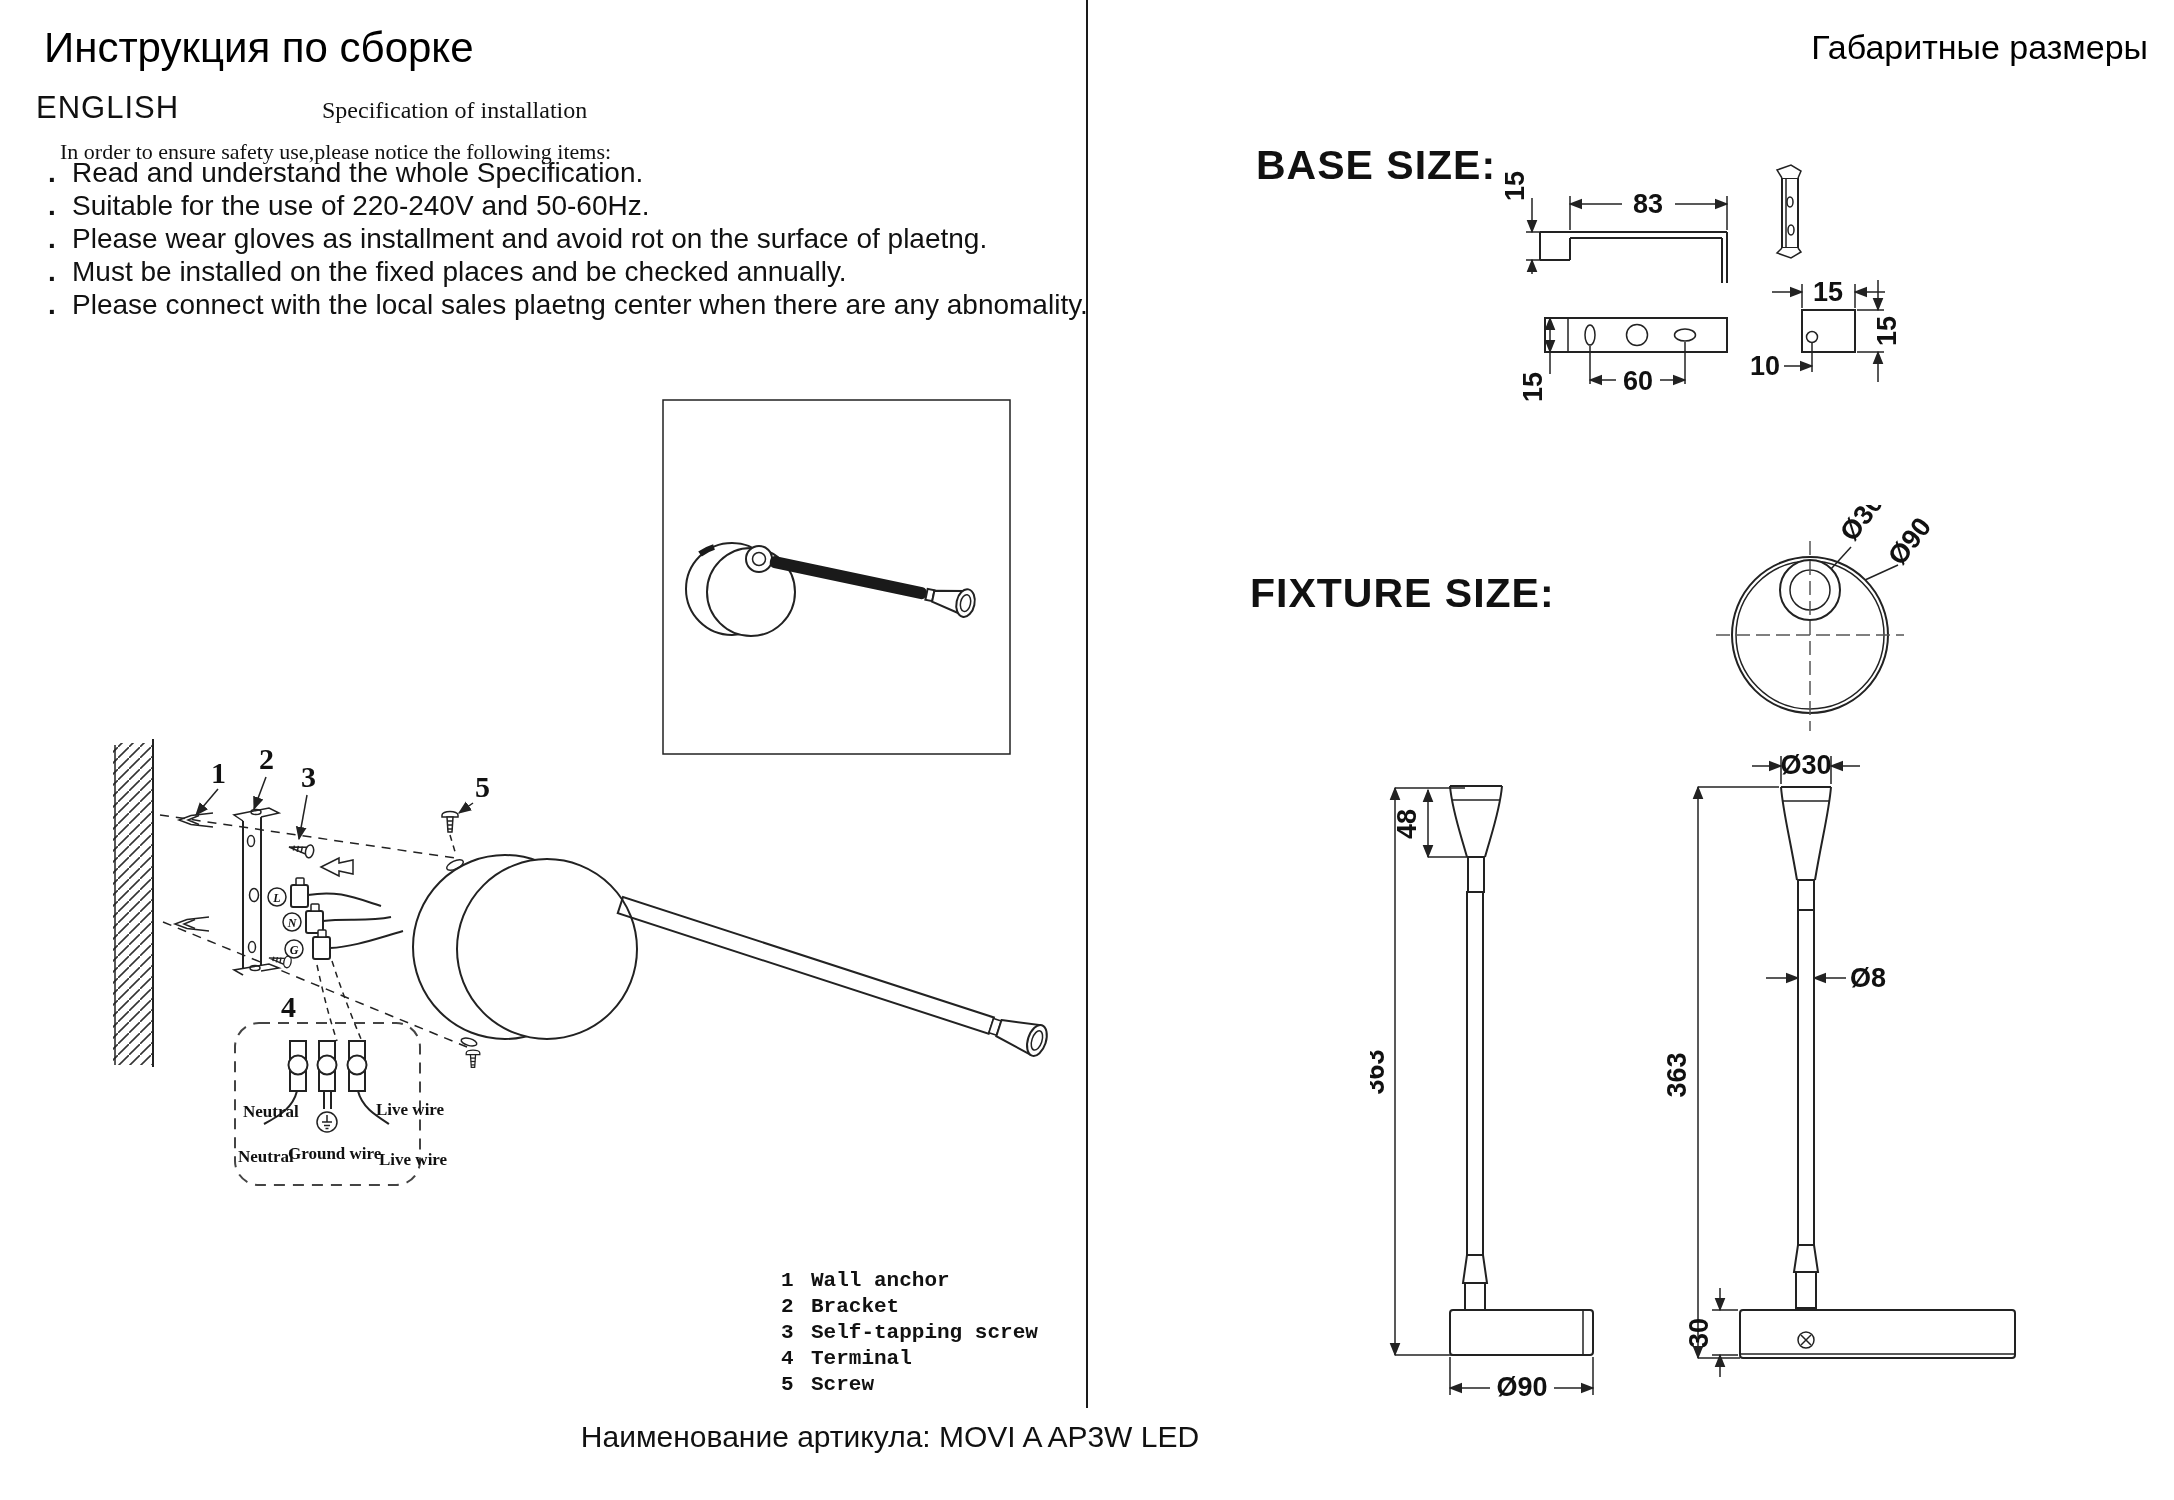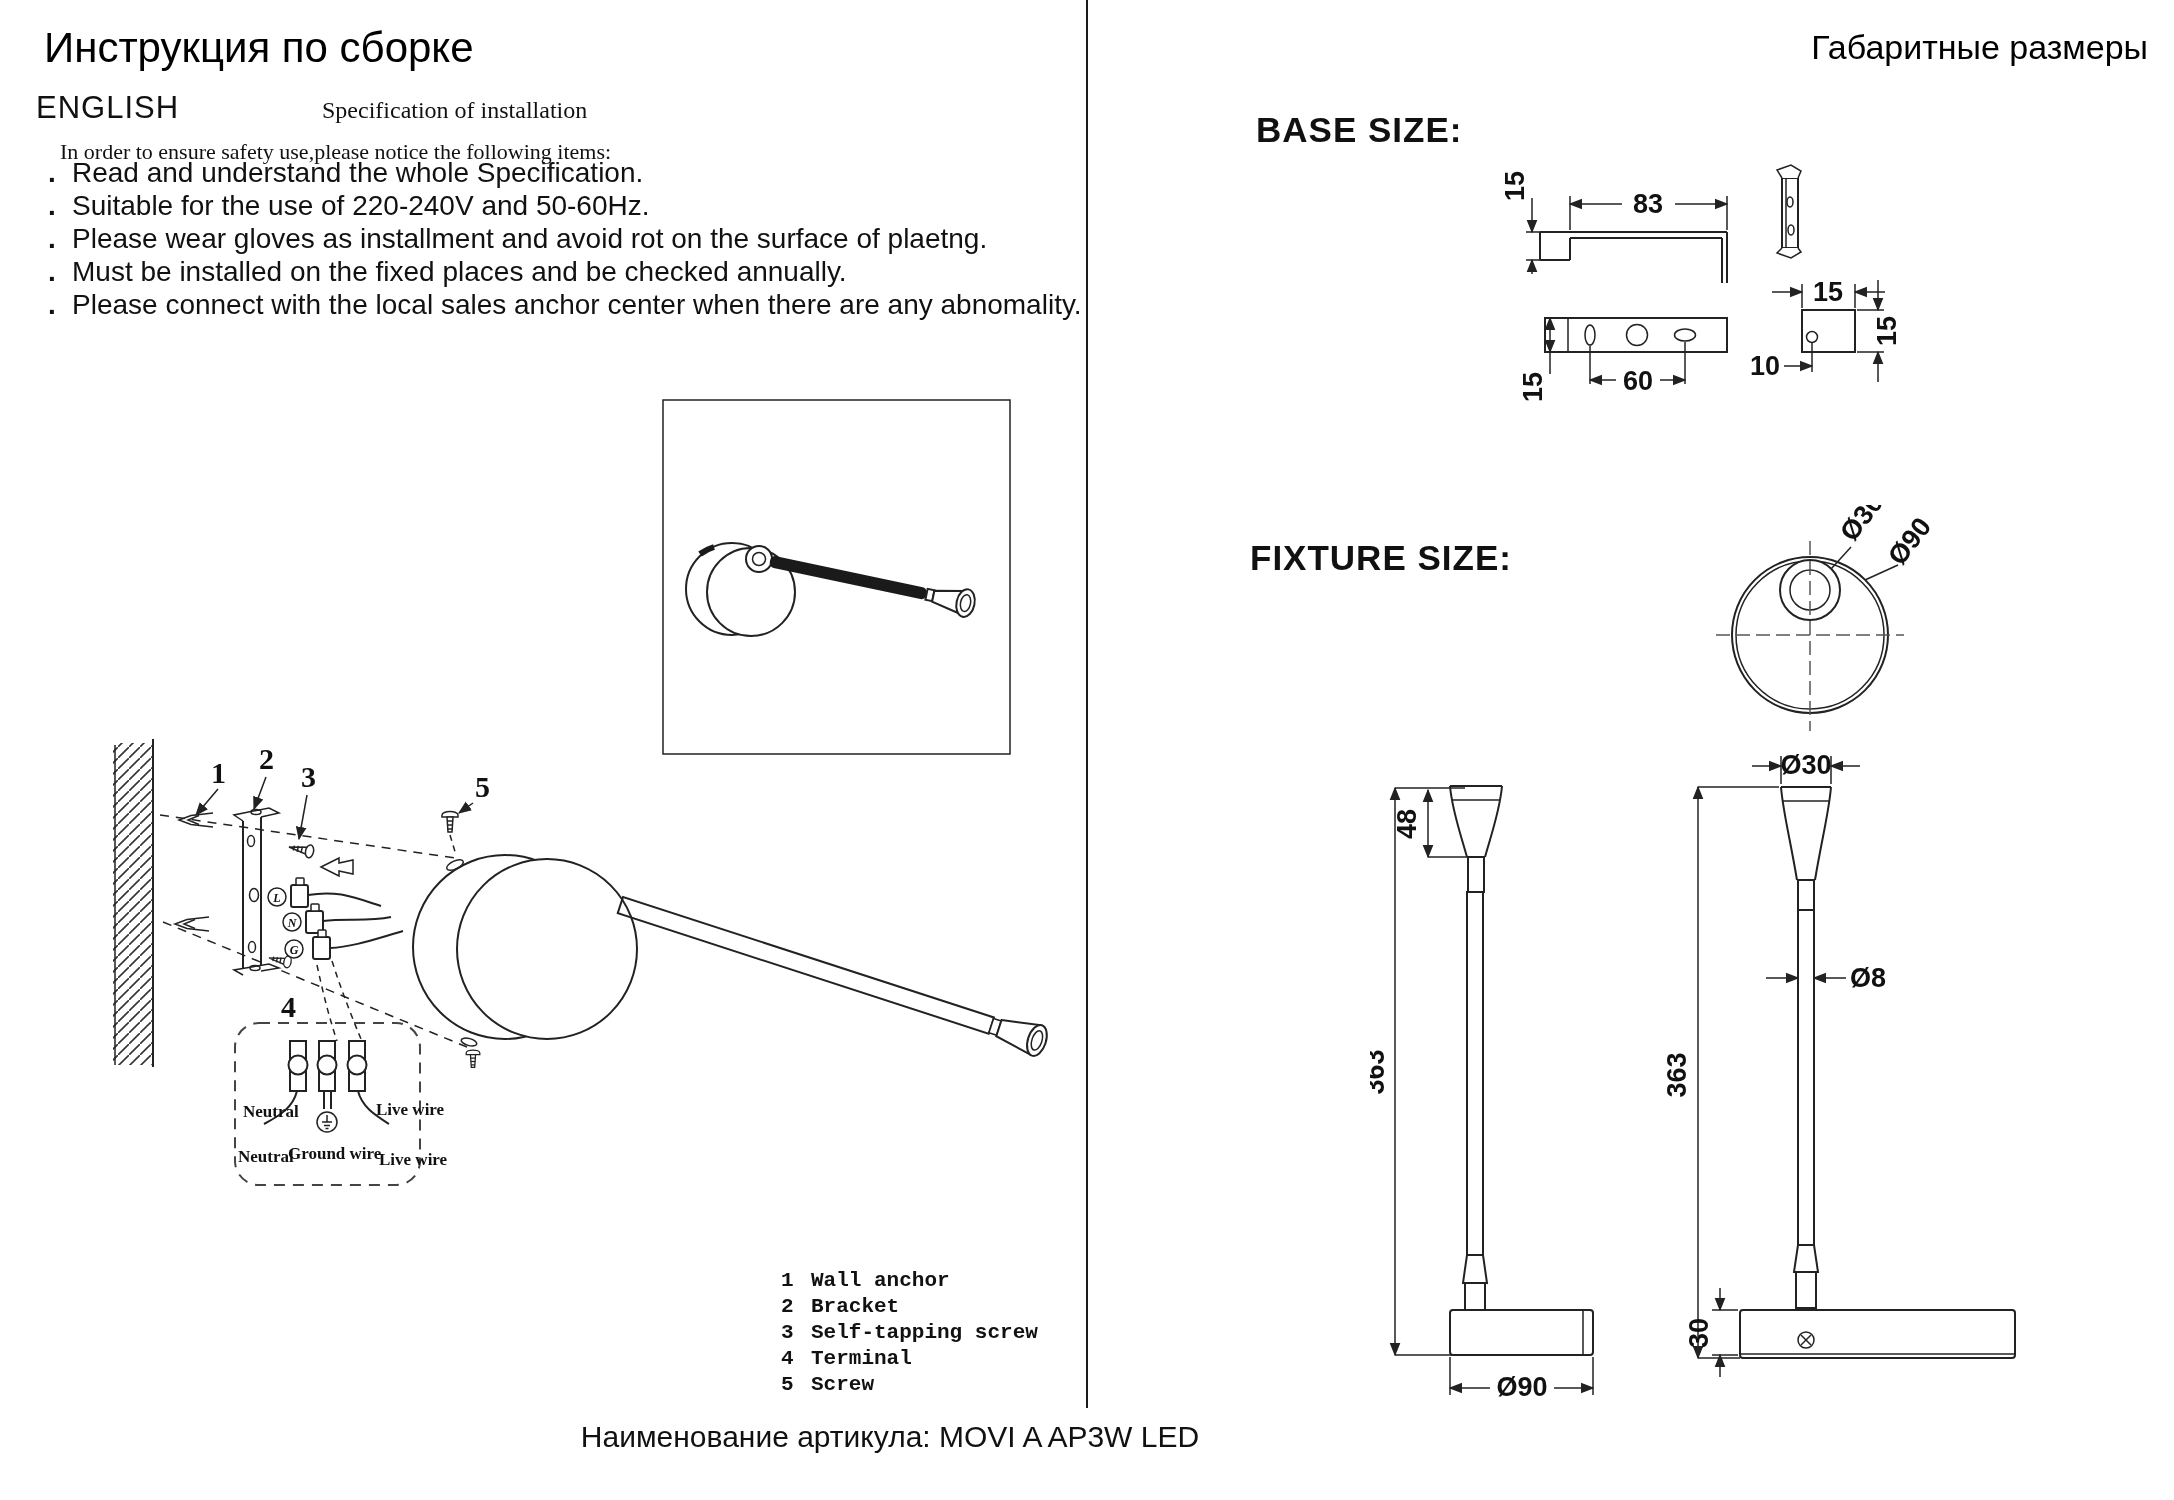--- a/index.html
+++ b/index.html
@@ -7,21 +7,21 @@
        font-family:"Liberation Sans",sans-serif;overflow:hidden;}
   .abs{position:absolute;}
   .title-ru{left:44px;top:24px;font-size:42px;color:#000;}
   .dims-title{right:26px;top:28px;font-size:34px;color:#000;}
   .english{left:36px;top:90px;font-size:31px;font-weight:normal;letter-spacing:1px;}
   .spec-sub{left:322px;top:97px;font-size:24px;font-family:"Liberation Serif",serif;}
   .intro{left:60px;top:139px;font-size:22px;font-family:"Liberation Serif",serif;}
   .bullets{left:48px;top:156px;font-size:28px;font-family:Liberation Sans, sans-serif;}
   .bullets .row{height:33px;line-height:33px;white-space:nowrap;}
   .bullets .dot{display:inline-block;width:24px;font-weight:bold;}
-  .section-h{font-size:35px;font-weight:bold;letter-spacing:1px;}
+  .section-h{font-size:41px;font-weight:bold;letter-spacing:1px;margin-top:32px;}
   .base-h{left:1256px;top:110px;}
   .fixture-h{left:1250px;top:538px;}
   .divider{left:1086px;top:0;width:2px;height:1408px;background:#1a1a1a;}
   .parts{left:737px;top:1268px;font-family:"Liberation Mono",monospace;font-weight:bold;
          font-size:21px;}
   .parts .plr{height:26px;line-height:26px;white-space:nowrap;margin-left:44px;}
   .parts .pn{display:inline-block;width:30px;}
   .footer{left:555px;top:1420px;width:670px;text-align:center;font-size:30px;}
   svg{position:absolute;}
   .ln{stroke:#222;stroke-width:2;fill:none;}
@@ -42,21 +42,21 @@
 <div class="abs dims-title">Габаритные размеры</div>
 <div class="abs english">ENGLISH</div>
 <div class="abs spec-sub">Specification of installation</div>
 <div class="abs intro">In order to ensure safety use,please notice the following items:</div>
 
 <div class="abs bullets">
   <div class="row"><span class="dot">.</span><span>Read and understand the whole Specification.</span></div>
   <div class="row"><span class="dot">.</span><span>Suitable for the use of 220-240V and 50-60Hz.</span></div>
   <div class="row"><span class="dot">.</span><span>Please wear gloves as installment and avoid rot on the surface of plaetng.</span></div>
   <div class="row"><span class="dot">.</span><span>Must be installed on the fixed places and be checked annually.</span></div>
-  <div class="row"><span class="dot">.</span><span>Please connect with the local sales anchor center when there are any abnomality.</span></div>
+  <div class="row"><span class="dot">.</span><span>Please connect with the local sales plaetng center when there are any abnomality.</span></div>
 </div>
 
 <div class="abs section-h base-h">BASE SIZE:</div>
 <div class="abs section-h fixture-h">FIXTURE SIZE:</div>
 <div class="abs divider"></div>
 
 <div class="abs parts">
   <div class="plr"><span class="pn">1</span><span>Wall anchor</span></div>
   <div class="plr"><span class="pn">2</span><span>Bracket</span></div>
   <div class="plr"><span class="pn">3</span><span>Self-tapping screw</span></div>

